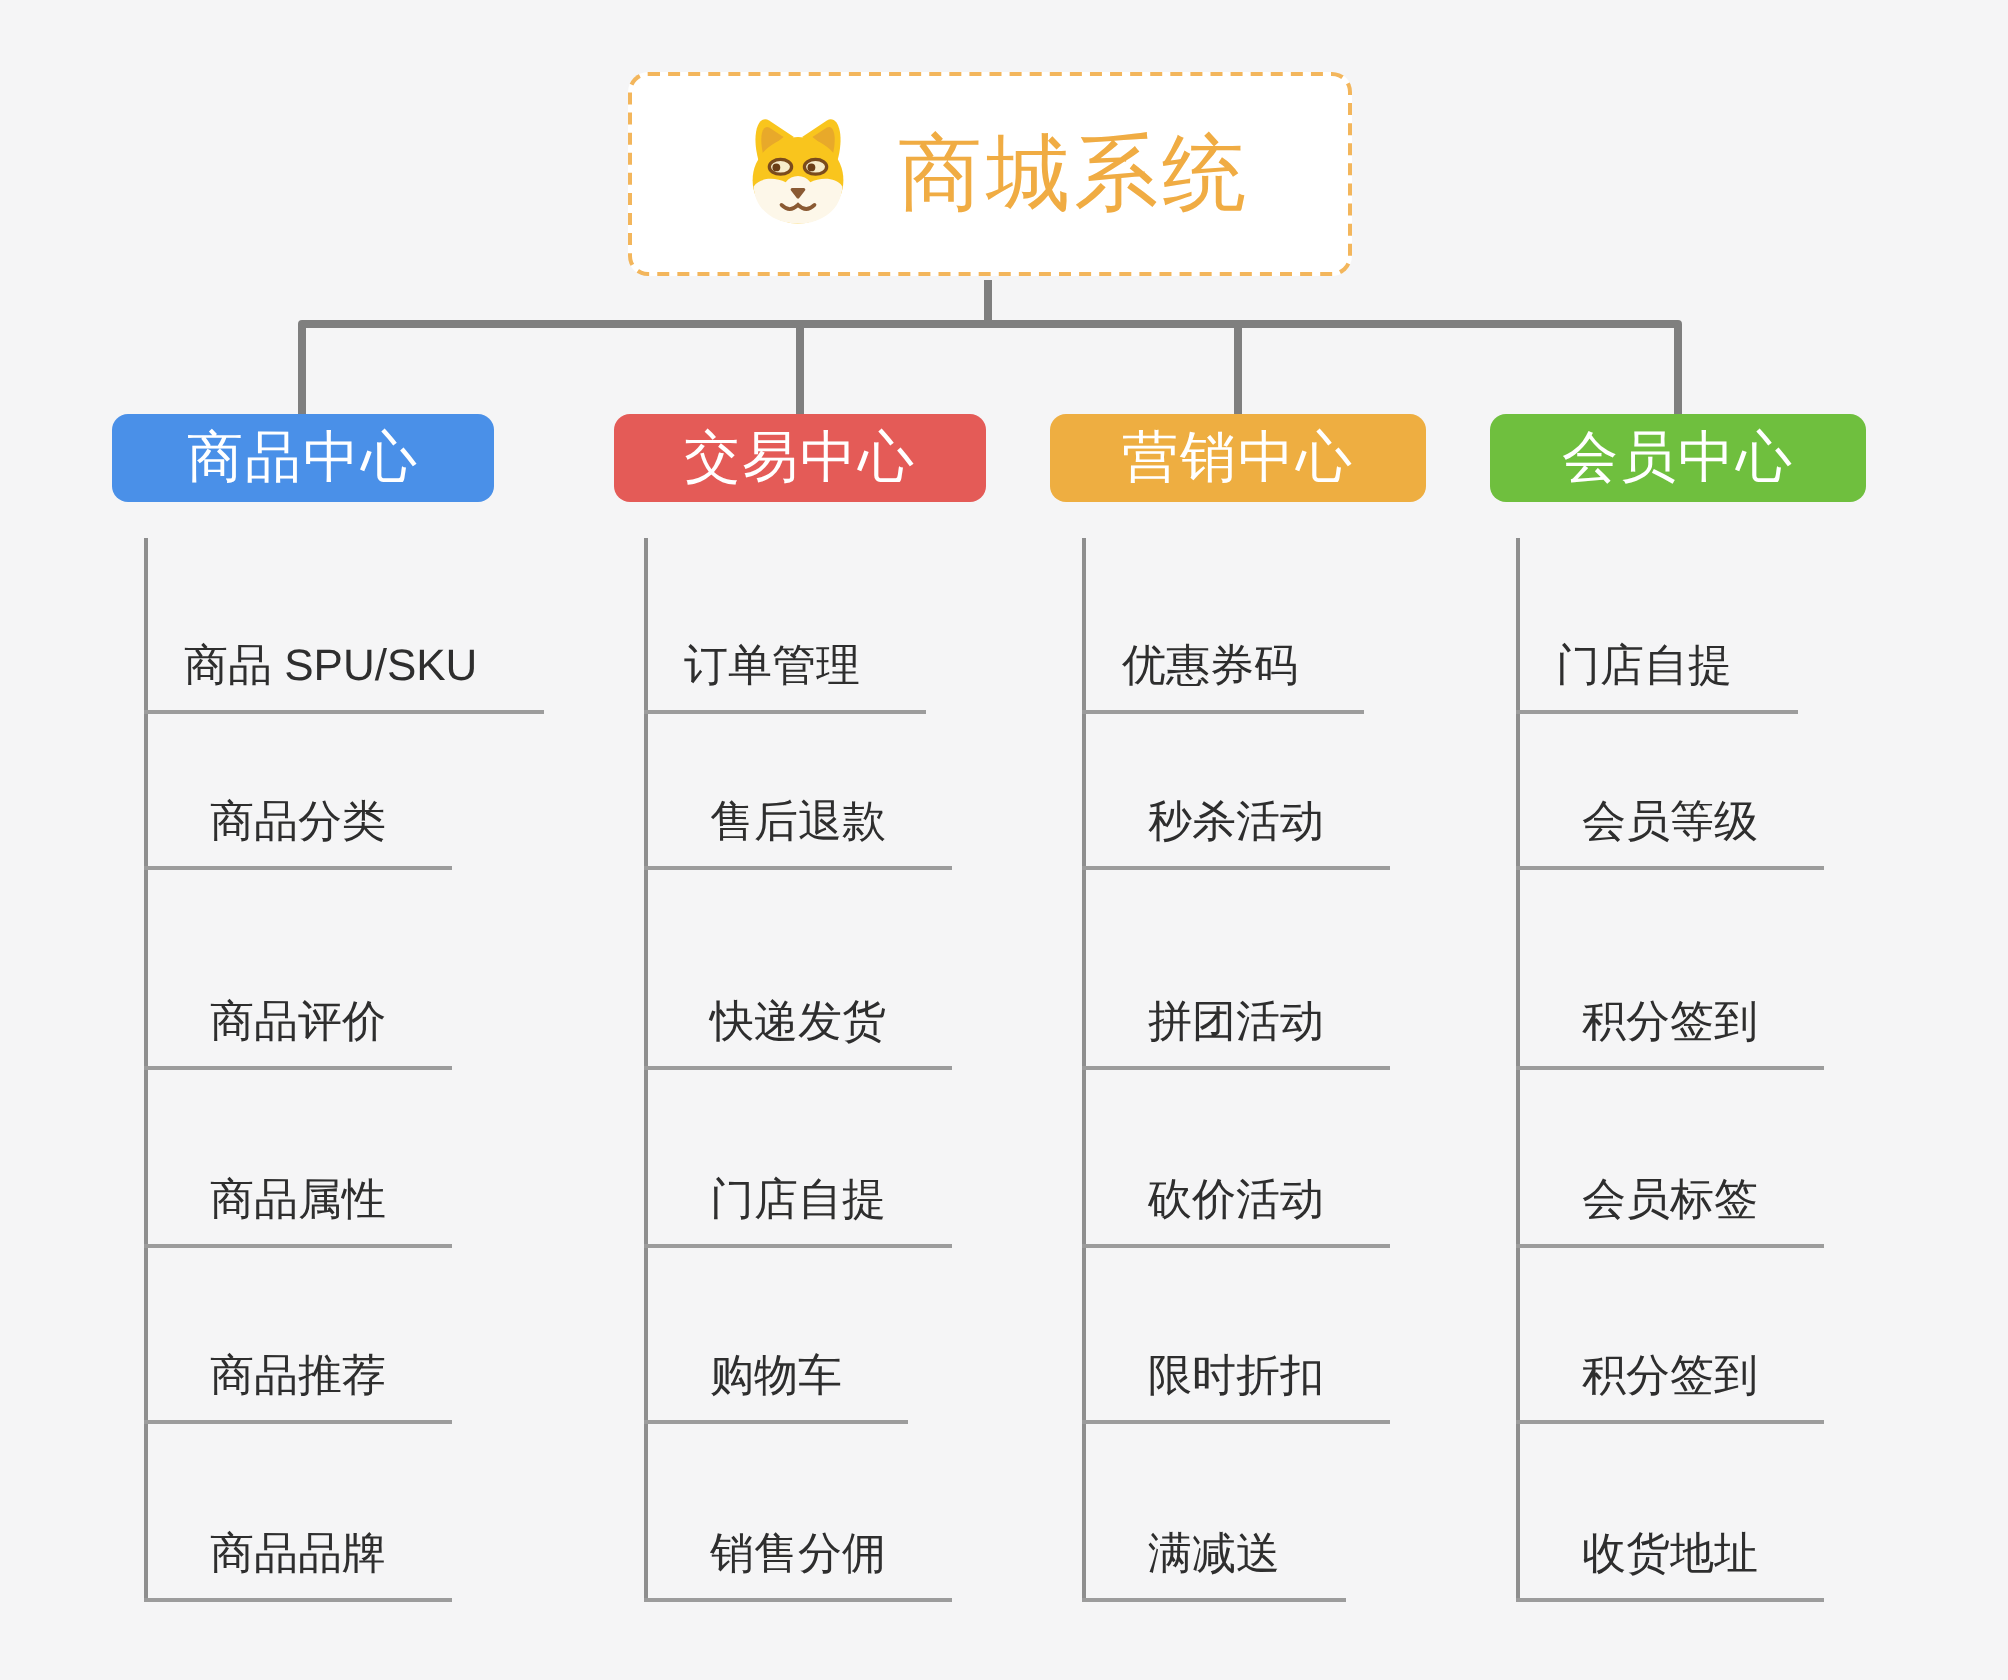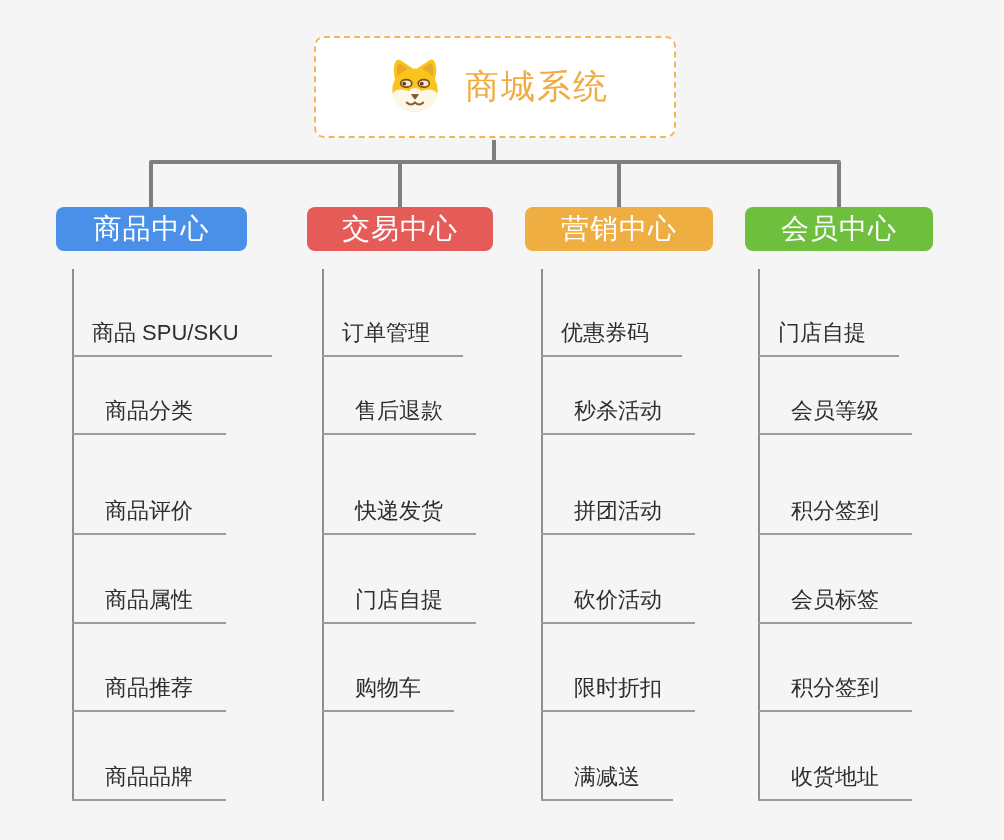--- a/index.html
+++ b/index.html
@@ -29,21 +29,21 @@
     width: 362px; height: 102px;
     background: #ffffff;
     border: 2px dashed #f3b65c;
     border-radius: 10px;
     display: flex;
     align-items: center;
     justify-content: center;
     gap: 16px;
   }
   .root-title {
-    font-size: 34px;
+    font-size: 42px;
     letter-spacing: 2px;
     color: #f0ac43;
     white-space: nowrap;
   }
   .dog-icon { width: 68px; height: 66px; flex: 0 0 auto; }
   
   .branch-node {
     position: absolute;
     top: 207px;
     height: 44px;
@@ -155,20 +155,21 @@
     <div class="leaf-item">商品品牌</div>
   </div>
 
   <div class="column col-trade">
     <div class="column-line"></div>
     <div class="leaf-item">订单管理</div>
     <div class="leaf-item">售后退款</div>
     <div class="leaf-item">快递发货</div>
     <div class="leaf-item">门店自提</div>
     <div class="leaf-item">购物车</div>
+    <div class="leaf-item">销售分佣</div>
   </div>
 
   <div class="column col-marketing">
     <div class="column-line"></div>
     <div class="leaf-item">优惠券码</div>
     <div class="leaf-item">秒杀活动</div>
     <div class="leaf-item">拼团活动</div>
     <div class="leaf-item">砍价活动</div>
     <div class="leaf-item">限时折扣</div>
     <div class="leaf-item">满减送</div>

